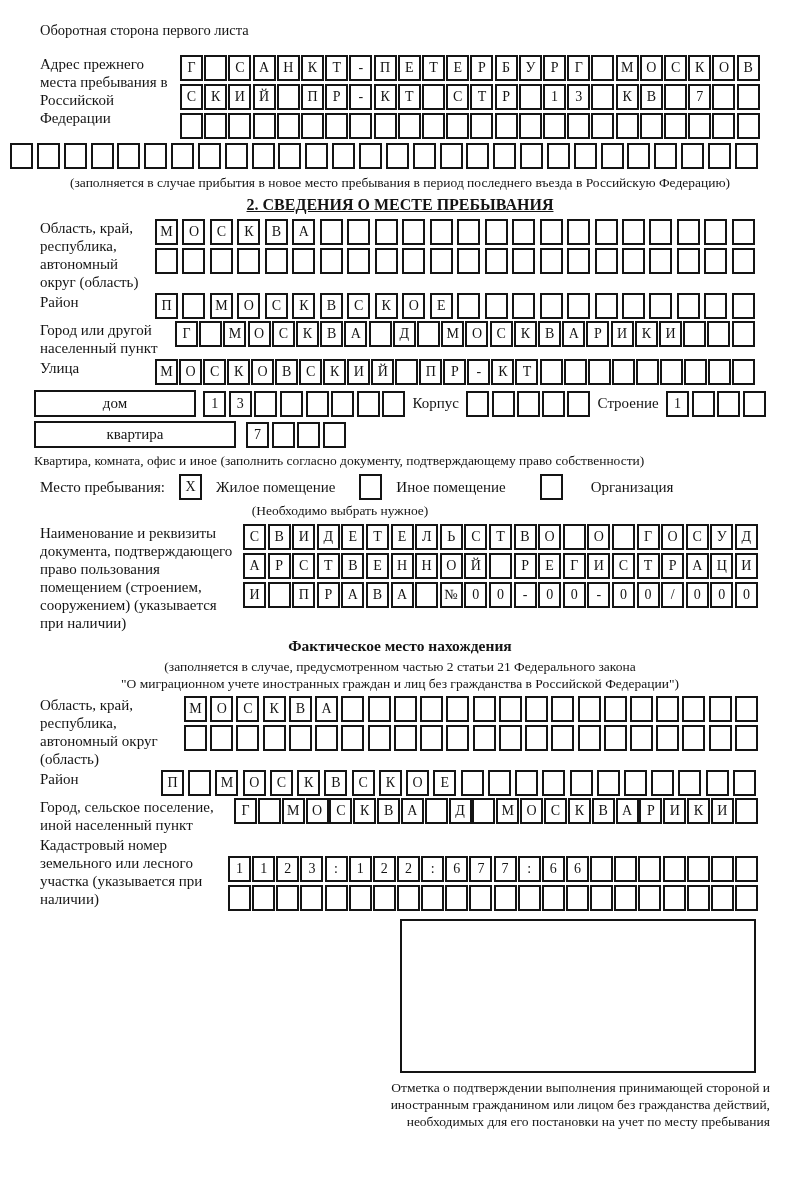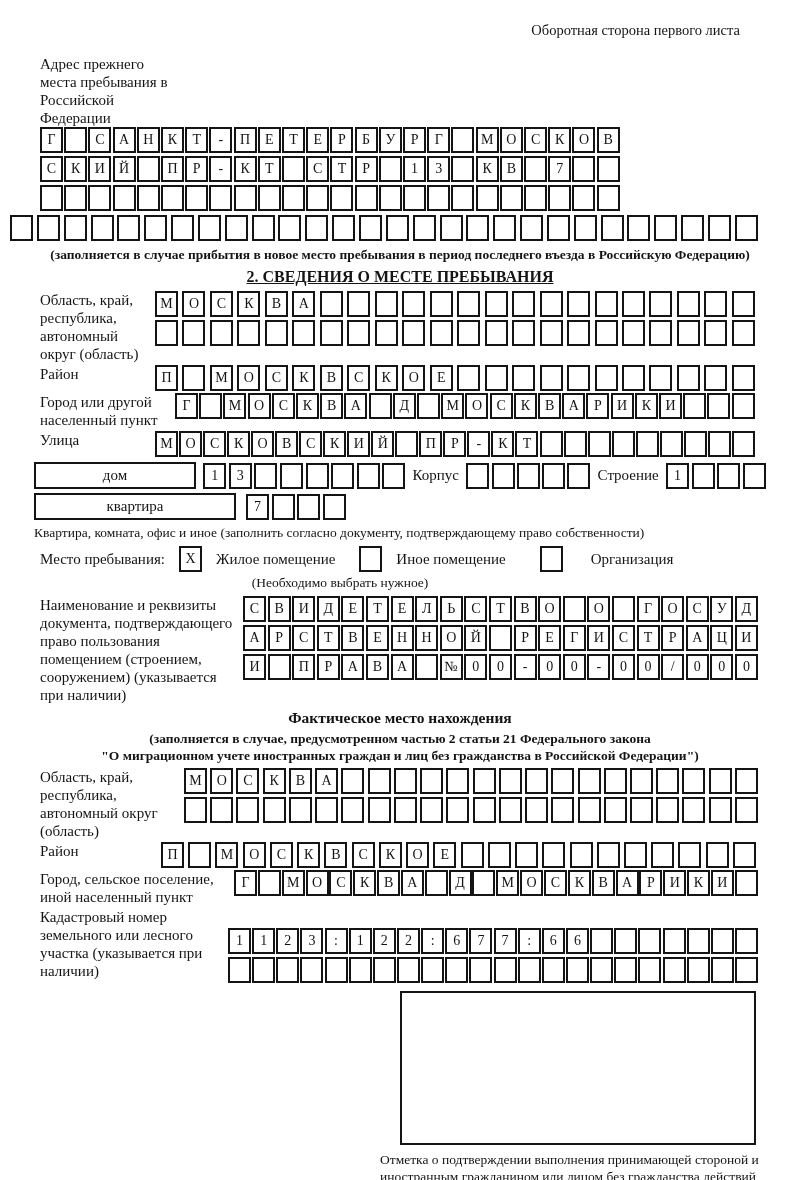--- a/index.html
+++ b/index.html
@@ -1,67 +1,67 @@
 <!DOCTYPE html>
 <html><head>
 <meta charset="utf-8">
 <style>
   html,body{margin:0;padding:0;background:#e8e8e8;}
   .page{
     width:800px;height:1180px;background:#ffffff;color:#141414;
     font-family:"Liberation Serif","DejaVu Serif",serif;
     position:relative;box-sizing:border-box;padding:22px 40px 0 40px;overflow:hidden;
   }
-  .hdr-note{text-align:right;font-size:14.5px;padding-right:20px;height:19px;}
+  .hdr-note{text-align:left;font-size:14.5px;padding-right:20px;height:19px;}
   .fline{display:flex;align-items:flex-start;margin-bottom:2px;}
   .flabel{font-size:15px;line-height:18px;flex-shrink:0;}
   .lw140{width:140px}.lw115{width:115px}.lw135{width:135px}.lw144{width:144px}
   .lw121{width:121px}.lw194{width:194px}.lw188{width:188px}.lw203{width:203px}
   .cells{display:flex;justify-content:space-between;}
   .cells-col{display:flex;flex-direction:column;gap:3px;}
   .cell{
     width:19px;height:22px;border:2px solid #141414;
     display:flex;align-items:center;justify-content:center;
     font-size:14px;background:#fff;
   }
   .cw-addr{width:580px}.cw-full{width:748px;margin-left:-30px;margin-top:4px;}
   .cw-a{width:600px}.cw-g{width:580px}
   .cw-a2{width:574px}.cw-r2{width:595px}.cw-g2{width:524px}.cw-k{width:530px}
   .cw-doc{width:515px}
-  .note{font-size:13.5px;text-align:center;line-height:17px;margin:5px 0 3px 0;font-weight:bold;}
+  .note{font-size:13.5px;text-align:center;line-height:17px;margin:5px 0 3px 0;}
   .note-left{font-size:13.5px;line-height:17px;margin:4px 0 4px -6px;}
   .sec-title{text-align:center;font-weight:bold;font-size:16px;line-height:21px;margin:3px 0 4px 0;text-decoration:underline;}
   .fact-title{text-align:center;font-weight:bold;font-size:15.5px;line-height:20px;margin:4px 0 2px 0;}
   .bigbox{
     border:2px solid #141414;height:23px;display:flex;align-items:center;justify-content:center;
     font-size:15px;background:#fff;
   }
   .domline{display:flex;align-items:center;margin:5px 0 0 -6px;width:732px;justify-content:space-between;}
   .dom-box{width:158px}
   .small-lbl{font-size:15px;white-space:nowrap;text-align:right;}
   .kvline{display:flex;align-items:center;margin:4px 0 0 -6px;}
   .kv-box{width:198px;margin-right:10px;}
   .mestoline{display:flex;align-items:center;margin:5px 0 0 0;font-size:15px;}
   .cb{
     width:19px;height:22px;border:2px solid #141414;display:inline-flex;
     align-items:center;justify-content:center;font-size:14px;margin:0 14px;flex-shrink:0;
   }
   .mesto-note{width:600px;text-align:center;font-size:13.5px;line-height:17px;margin-top:2px;}
   .offset-top{margin-top:20px;}
   .stamp-box{margin:8px 0 0 360px;width:352px;height:150px;border:2px solid #141414;}
-  .stamp-caption{margin:6px 0 0 340px;width:390px;text-align:left;font-size:13.5px;line-height:17px;}
+  .stamp-caption{margin:6px 0 0 340px;width:390px;text-align:right;font-size:13.5px;line-height:17px;}
 </style>
 </head>
 <body>
 
 <div class="page">
 
   <div class="hdr-note">Оборотная сторона первого листа</div>
 
-  <div class="fline" style="margin-top:14px;flex-direction:column;">
+  <div class="fline" style="margin-top:14px;">
     <div class="flabel lw140">Адрес прежнего места пребывания в Российской Федерации</div>
     <div class="cells-col">
       <div class="cells cw-addr">
           <div class="cell">Г</div>
           <div class="cell"></div>
           <div class="cell">С</div>
           <div class="cell">А</div>
           <div class="cell">Н</div>
           <div class="cell">К</div>
           <div class="cell">Т</div>

